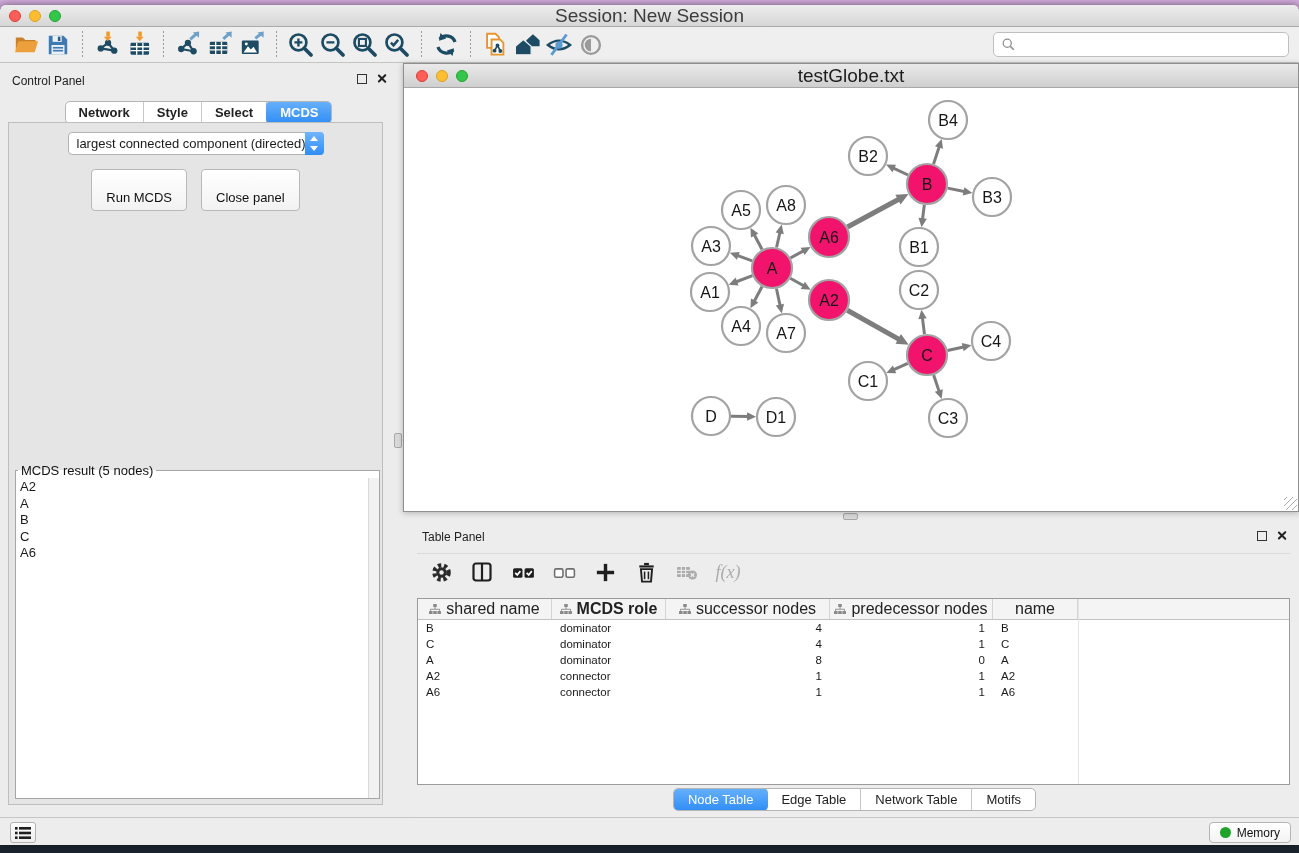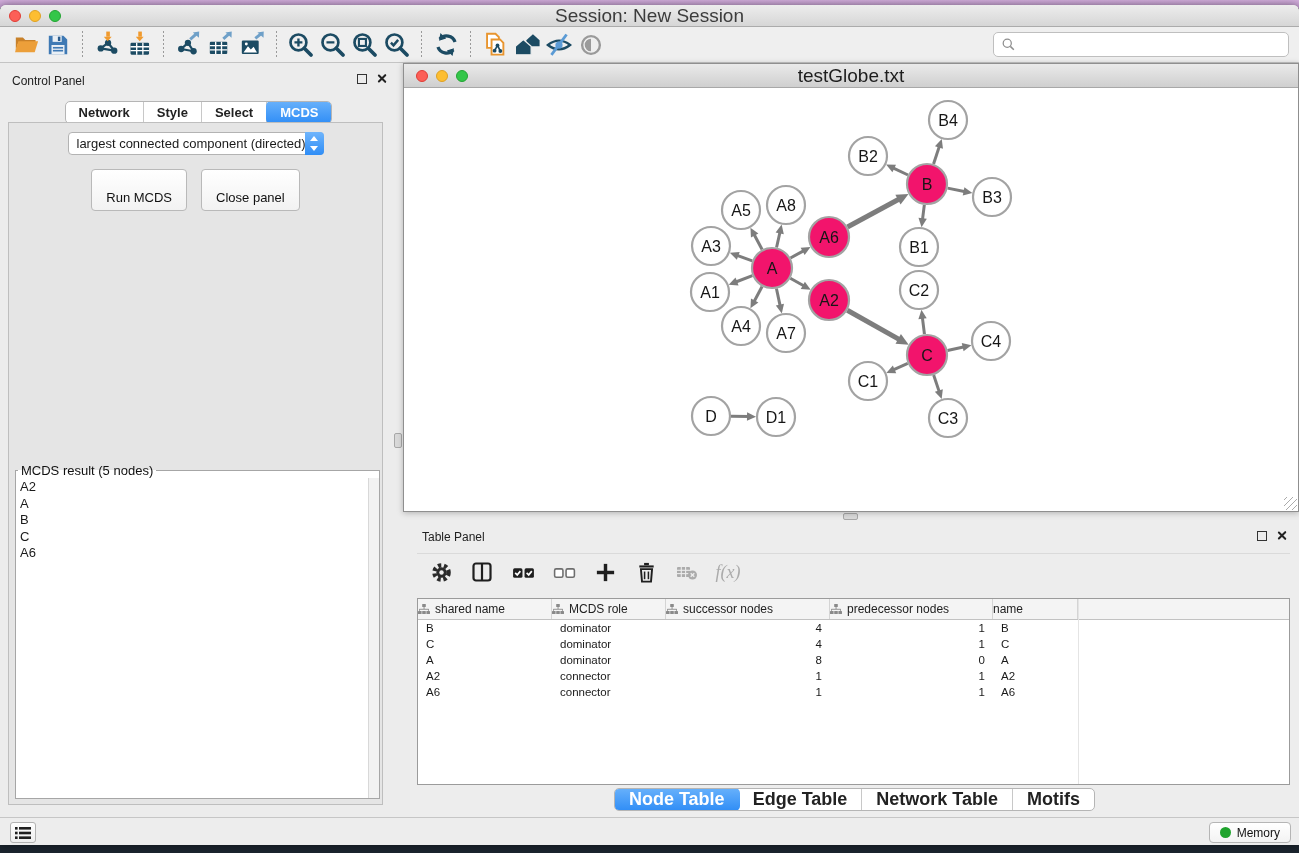--- a/index.html
+++ b/index.html
@@ -93,27 +93,27 @@
   
   .table-panel { position:absolute; left:410px; top:515px; width:889px; height:297px; background:#EDEDED; }
   .tp-head { left:12px; top:10px; }
   .tp-ctl { right:12px; }
   .tp-toolbar { position:absolute; left:7px; top:33px; right:9px; height:37px;
     border-top:1px solid #DADADA; display:flex; align-items:center; gap:13px; padding:0 10px; }
   .tp-toolbar .tb { width:28px; }
   .fx { font-family:"Liberation Serif", serif; font-style:italic; font-size:18px; color:#ABABAB; }
   .data-table { position:absolute; left:7px; right:9px; top:78px; bottom:32px; background:#fff; border:1px solid #9B9B9B; overflow:hidden; }
   .thead { display:flex; height:21px; background:#F4F4F4; border-bottom:1px solid #C2C2C2; }
-  .th { display:flex; align-items:center; justify-content:flex-start; gap:5px; font-size:12px; color:#222; border-right:1px solid #D4D4D4; height:100%; }
+  .th { display:flex; align-items:center; justify-content:center; gap:5px; font-size:16px; color:#222; border-right:1px solid #D4D4D4; height:100%; }
   .th svg { flex:none; }
   .tr { display:flex; height:16px; }
   .td { font-size:11.5px; line-height:16px; padding:0 8px; white-space:nowrap; overflow:hidden; }
   .name-col-border { position:absolute; top:0; bottom:0; width:1px; background:#E4E4E4; }
   .tp-tabs { position:absolute; left:0; right:0; bottom:6px; text-align:center; }
-  .tp-tabs .seg { font-weight:bold; padding:2px 14px; font-size:18px; }
+  .tp-tabs .seg { font-weight:normal; padding:2px 14px; font-size:13px; }
   .tp-tabs .seg.active { padding:3px 15px; }
   
   .status-bar { position:absolute; left:0; right:0; top:812px; height:28px;
     background:#EDEDED; border-top:1px solid #C6C6C6; }
   .list-btn { position:absolute; left:10px; top:4px; width:26px; height:21px;
     background:linear-gradient(#FDFDFD,#EFEFEF); border:1px solid #B2B2B2; border-radius:3px;
     display:flex; align-items:center; justify-content:center; }
   .memory-btn { position:absolute; right:8px; top:4px; height:21px;
     background:linear-gradient(#FFFFFF,#F3F3F3); border:1px solid #B5B5B5; border-radius:4px;
     display:flex; align-items:center; gap:6px; padding:0 10px; font-size:12px; color:#111; }
@@ -552,21 +552,21 @@
                   <rect x="1" y="5.2" width="0.9" height="1.6"></rect>
                   <rect x="10.1" y="5.2" width="0.9" height="1.6"></rect>
                   <rect x="0" y="7" width="3.6" height="3" rx="0.5"></rect>
                   <rect x="4.2" y="7" width="3.6" height="3" rx="0.5"></rect>
                   <rect x="8.4" y="7" width="3.6" height="3" rx="0.5"></rect>
                 </g>
               </svg>
             </span>
             <span>shared name</span>
           </div>
-          <div class="th" style="width: 114px;">
+          <div class="th" style="width: 114px; font-weight: bold;">
             <span style="display: inline-flex;">
               <svg width="12" height="11" viewBox="0 0 12 11">
                 <g fill="#8A8A8A">
                   <rect x="4.2" y="0" width="3.6" height="3" rx="0.5"></rect>
                   <rect x="5.6" y="3" width="0.9" height="2"></rect>
                   <rect x="1.4" y="4.8" width="9.3" height="0.9"></rect>
                   <rect x="1" y="5.2" width="0.9" height="1.6"></rect>
                   <rect x="10.1" y="5.2" width="0.9" height="1.6"></rect>
                   <rect x="0" y="7" width="3.6" height="3" rx="0.5"></rect>
                   <rect x="4.2" y="7" width="3.6" height="3" rx="0.5"></rect>

